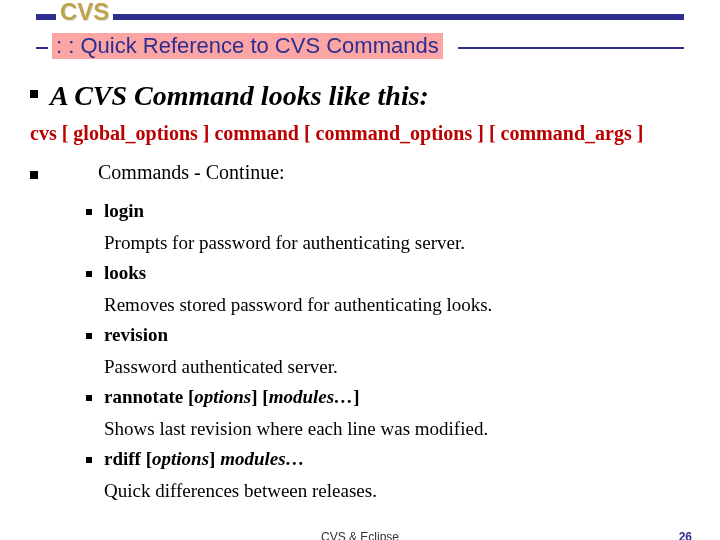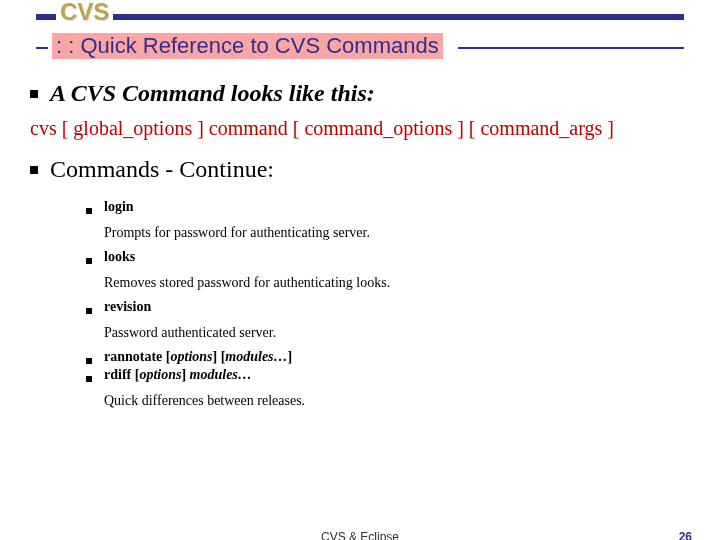--- a/index.html
+++ b/index.html
@@ -64,63 +64,64 @@
     margin-bottom: 10px;
   }
   .lvl1 .bullet {
     width: 8px; height: 8px;
     background: #000;
     margin-top: 10px;
     margin-right: 12px;
     flex-shrink: 0;
   }
   .lvl1 .txt {
-    font-size: 24px;
+    font-size: 28px;
     font-style: italic;
     font-weight: bold;
   }
   .syntax {
     font-size: 20px;
-    font-weight: normal;
+    font-weight: bold;
     color: #bb0000;
     margin: 6px 0 16px 0;
   }
   .lvl1b {
     display: flex;
     align-items: flex-start;
     margin-bottom: 8px;
   }
   .lvl1b .bullet {
     width: 8px; height: 8px;
     background: #000;
     margin-top: 10px;
     margin-right: 12px;
     flex-shrink: 0;
   }
   .lvl1b .txt {
-    font-size: 24px;
+    font-size: 20px;
+    margin-left: 48px;
   }
   .sublist {
     padding-left: 56px;
     padding-top: 8px;
   }
   .lvl2 {
     display: flex;
     align-items: flex-start;
     margin-bottom: 2px;
   }
   .lvl2 .sbullet {
     width: 6px; height: 6px;
     background: #000;
     margin-top: 9px;
     margin-right: 12px;
     flex-shrink: 0;
   }
   .lvl2 .body {
-    font-size: 14px;
+    font-size: 19px;
   }
   .lvl2 .body .cmd { font-weight: bold; }
   .lvl2 .body .it { font-style: italic; }
   .lvl2 .body .desc {
     display: block;
     margin-top: 10px;
     margin-bottom: 6px;
   }
   .footer {
     position: absolute;
@@ -192,20 +193,21 @@
       <div class="body">
         <span class="cmd">revision</span>
         <span class="desc">Password authenticated server.</span>
       </div>
     </div>
 
     <div class="lvl2">
       <div class="sbullet"></div>
       <div class="body">
         <span class="cmd">rannotate</span><span class="cmd"> [</span><span class="cmd it">options</span><span class="cmd">] [</span><span class="cmd it">modules…</span><span class="cmd">]</span>
+        <span class="desc">Shows last revision where each line was modified.</span>
       </div>
     </div>
 
     <div class="lvl2">
       <div class="sbullet"></div>
       <div class="body">
         <span class="cmd">rdiff</span><span class="cmd"> [</span><span class="cmd it">options</span><span class="cmd">] </span><span class="cmd it">modules…</span><span class="cmd"></span>
         <span class="desc">Quick differences between releases.</span>
       </div>
     </div>

